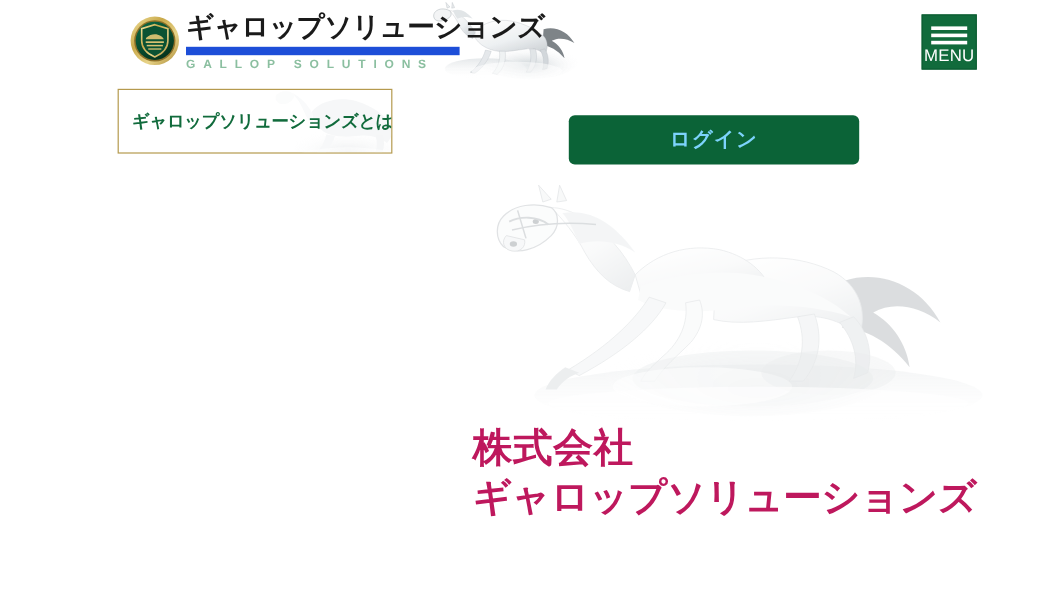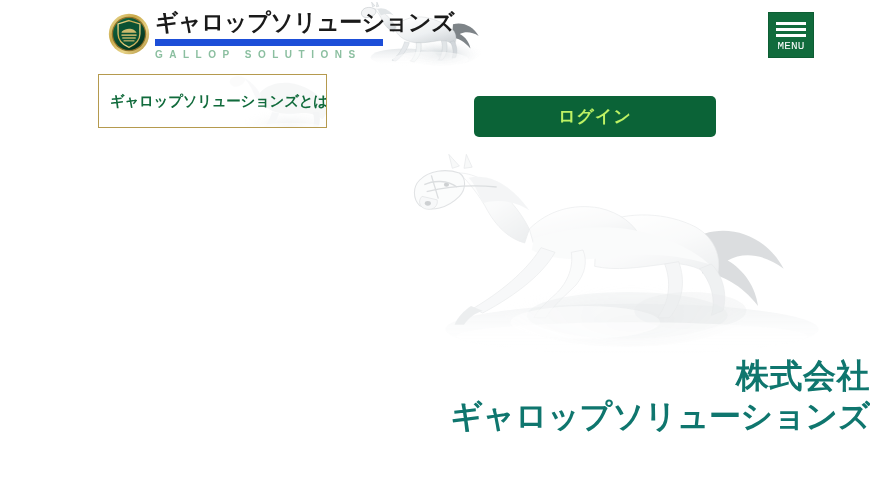--- a/index.html
+++ b/index.html
@@ -113,22 +113,22 @@
     gap: 3px;
   }
   .menu-bars span {
     display: block;
     height: 3px;
     background: #ffffff;
     width: 100%;
   }
   .menu-label {
     margin-top: 4px;
-    font-family: Liberation Mono, monospace;
-    font-size: 11px;
+    font-family: Liberation Sans, sans-serif;
+    font-size: 14px;
     font-weight: 400;
     color: #ffffff;
     letter-spacing: 0.2px;
     line-height: 11px;
   }
 
   
   .tab-box {
     position: absolute;
     left: 98px;
@@ -176,21 +176,21 @@
     border-radius: 5px;
     display: flex;
     align-items: center;
     justify-content: center;
     cursor: pointer;
   }
   .login-label {
     font-family: "Liberation Sans", "DejaVu Sans", sans-serif;
     font-size: 17px;
     font-weight: 700;
-    color: #bef264;
+    color: #7dd3fc;
     letter-spacing: 1px;
   }
 
   
   .hero {
     position: absolute;
     left: 394px;
     top: 152px;
     width: 476px;
     height: 348px;
@@ -201,25 +201,25 @@
     top: 0;
     width: 476px;
     height: 210px;
     opacity: 0.30;
   }
   .hero-heading {
     position: absolute;
     left: 0;
     top: 203px;
     width: 476px;
-    text-align: right;
-    font-family: Liberation Sans, sans-serif;
+    text-align: left;
+    font-family: Liberation Mono, monospace;
     font-size: 33px;
     font-weight: 700;
-    color: #0f766e;
+    color: #be185d;
     line-height: 41px;
     letter-spacing: 0.5px;
   }
   .hero-heading .hl {
     display: block;
     white-space: nowrap;
   }
   .hero-heading .hl-long {
     font-size: 32px;
     letter-spacing: -0.4px;

